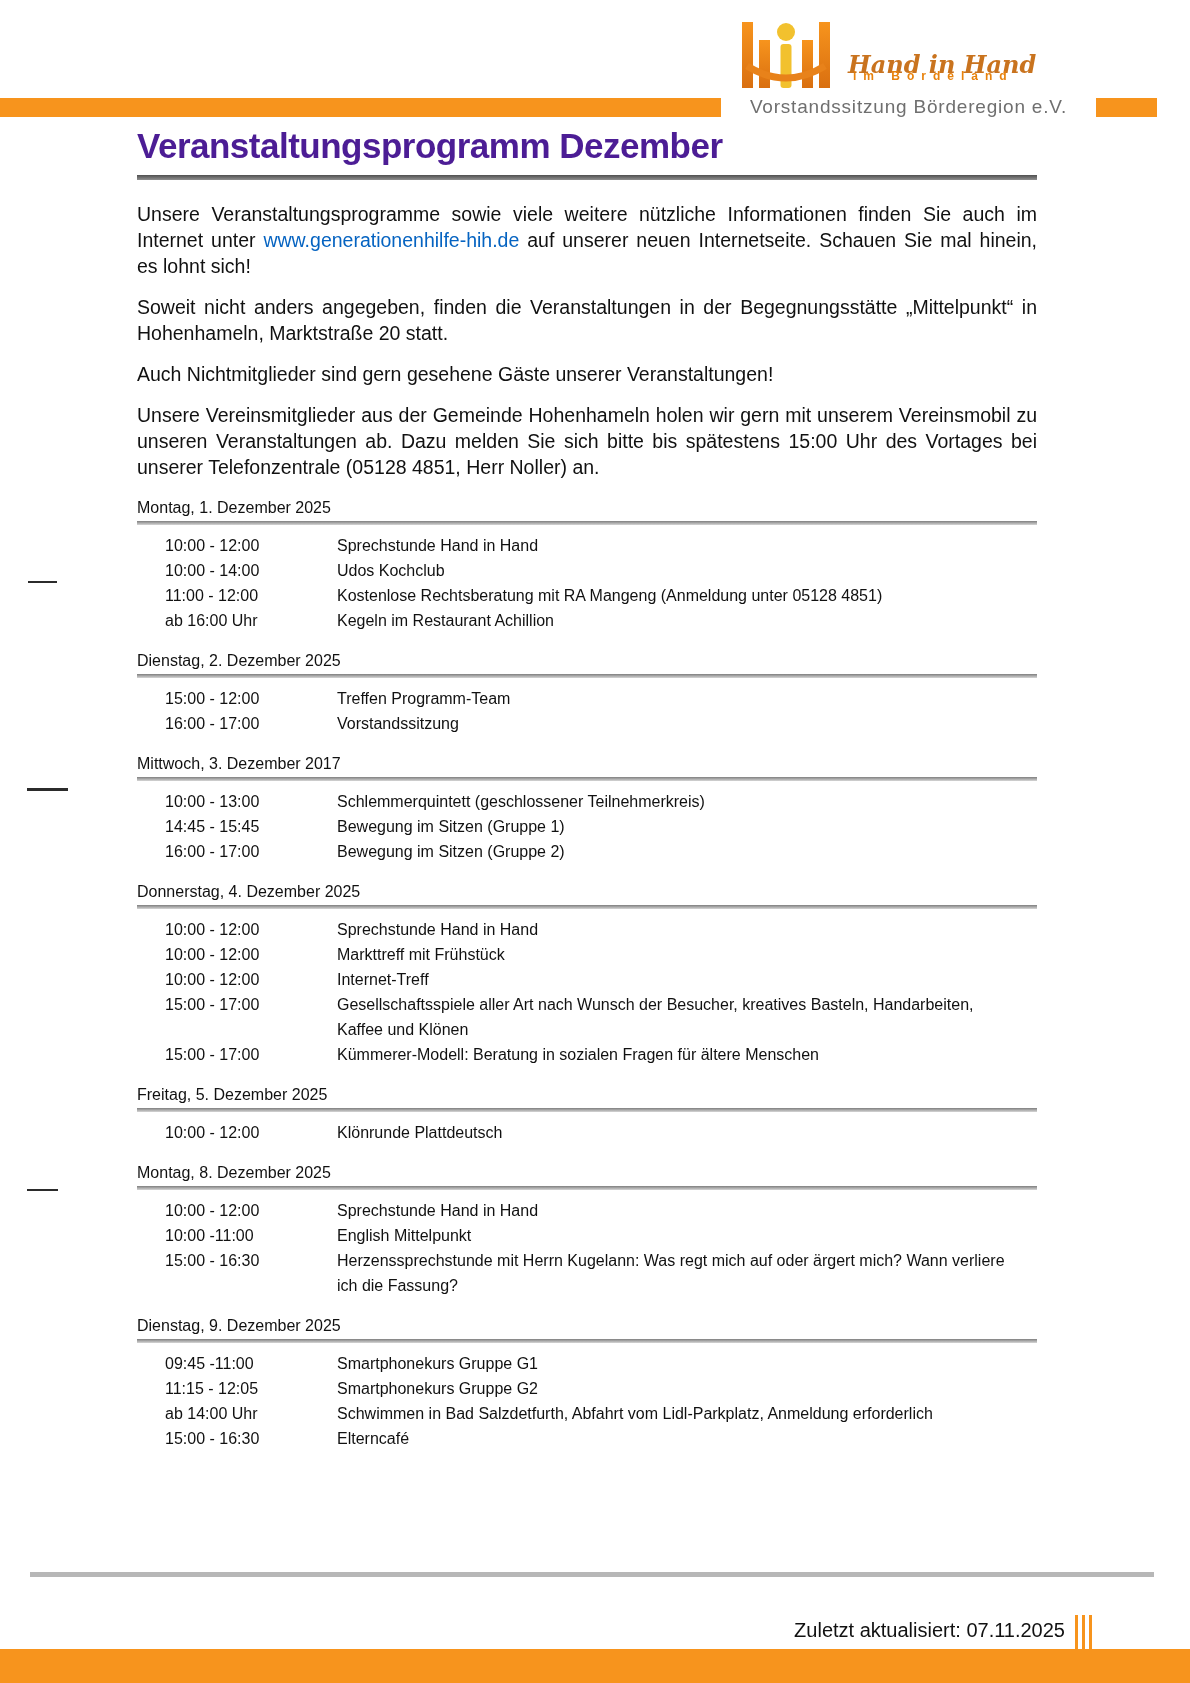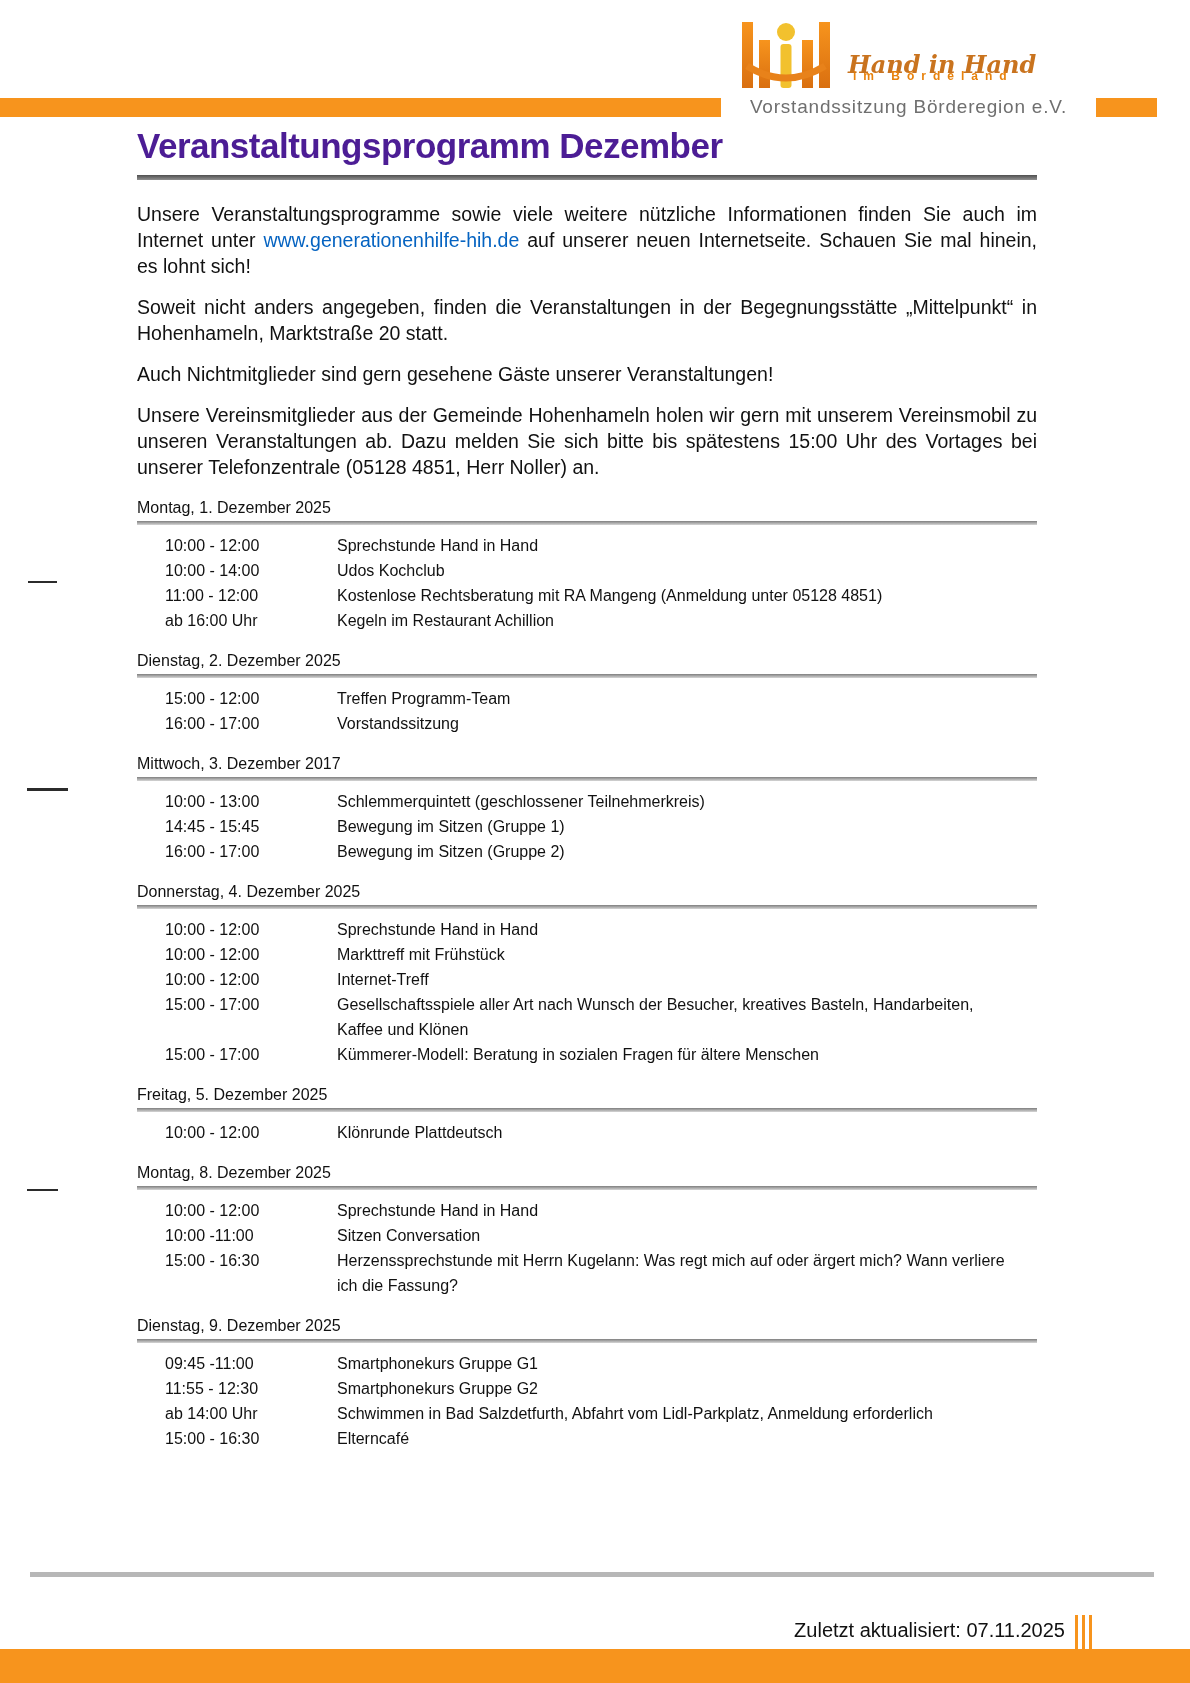--- a/index.html
+++ b/index.html
@@ -186,36 +186,36 @@
         </div>
         <div class="day-section">
           <div class="day-header">Montag, 8. Dezember 2025</div>
           <div class="day-rule"></div>
           <div class="event-row">
             <div class="event-time">10:00 - 12:00</div>
             <div class="event-desc">Sprechstunde Hand in Hand</div>
           </div>
           <div class="event-row">
             <div class="event-time">10:00 -11:00</div>
-            <div class="event-desc">Sitzen Conversation</div>
+            <div class="event-desc">English Mittelpunkt</div>
           </div>
           <div class="event-row">
             <div class="event-time">15:00 - 16:30</div>
             <div class="event-desc">Herzenssprechstunde mit Herrn Kugelann: Was regt mich auf oder ärgert mich? Wann verliere ich die Fassung?</div>
           </div>
         </div>
         <div class="day-section">
           <div class="day-header">Dienstag, 9. Dezember 2025</div>
           <div class="day-rule"></div>
           <div class="event-row">
             <div class="event-time">09:45 -11:00</div>
             <div class="event-desc">Smartphonekurs Gruppe G1</div>
           </div>
           <div class="event-row">
-            <div class="event-time">11:55 - 12:30</div>
+            <div class="event-time">11:15 - 12:05</div>
             <div class="event-desc">Smartphonekurs Gruppe G2</div>
           </div>
           <div class="event-row">
             <div class="event-time">ab 14:00 Uhr</div>
             <div class="event-desc">Schwimmen in Bad Salzdetfurth, Abfahrt vom Lidl-Parkplatz, Anmeldung erforderlich</div>
           </div>
           <div class="event-row">
             <div class="event-time">15:00 - 16:30</div>
             <div class="event-desc">Elterncafé</div>
           </div>

